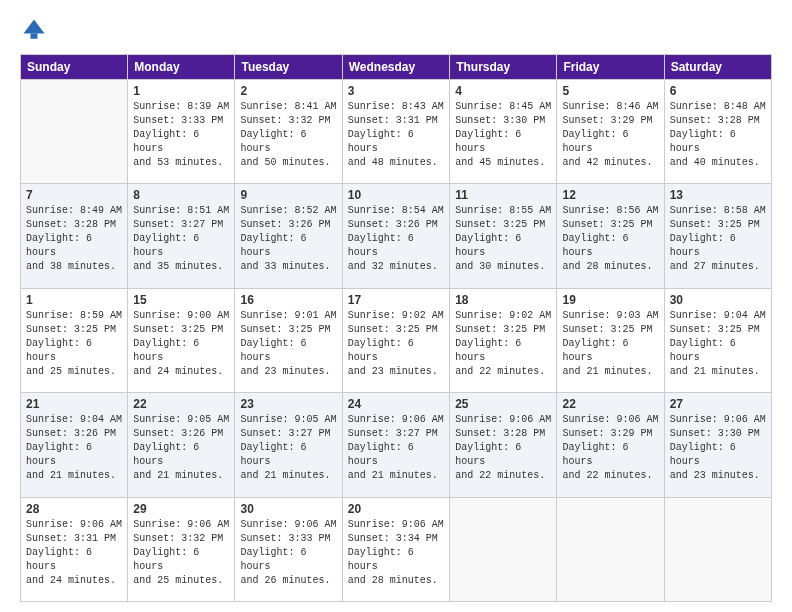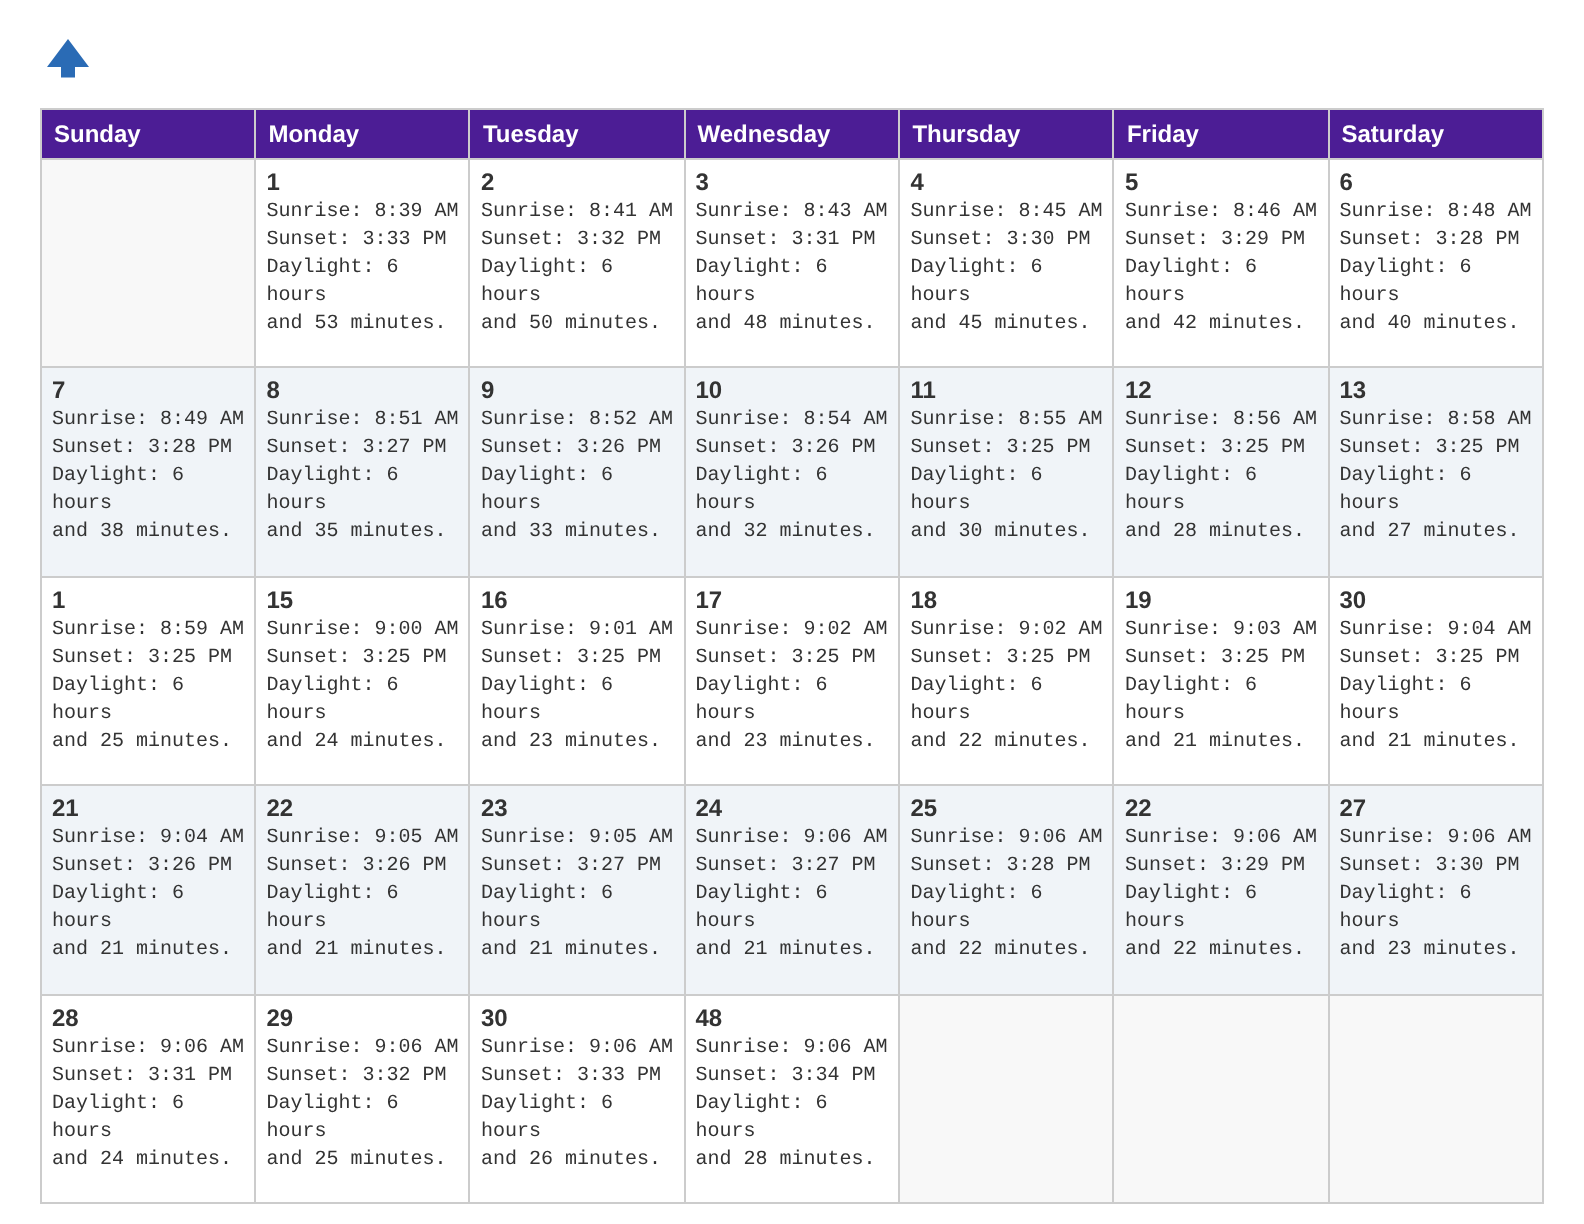--- a/index.html
+++ b/index.html
@@ -253,21 +253,21 @@
           </td>
           <td>
             <span class="day-num">29</span>
             <div class="day-info">Sunrise: 9:06 AM<br>Sunset: 3:32 PM<br>Daylight: 6 hours<br>and 25 minutes.</div>
           </td>
           <td>
             <span class="day-num">30</span>
             <div class="day-info">Sunrise: 9:06 AM<br>Sunset: 3:33 PM<br>Daylight: 6 hours<br>and 26 minutes.</div>
           </td>
           <td>
-            <span class="day-num">48</span>
+            <span class="day-num">20</span>
             <div class="day-info">Sunrise: 9:06 AM<br>Sunset: 3:34 PM<br>Daylight: 6 hours<br>and 28 minutes.</div>
           </td>
           <td class="empty"></td>
           <td class="empty"></td>
           <td class="empty"></td>
         </tr>
       </tbody>
   </table>
 </div>
 

